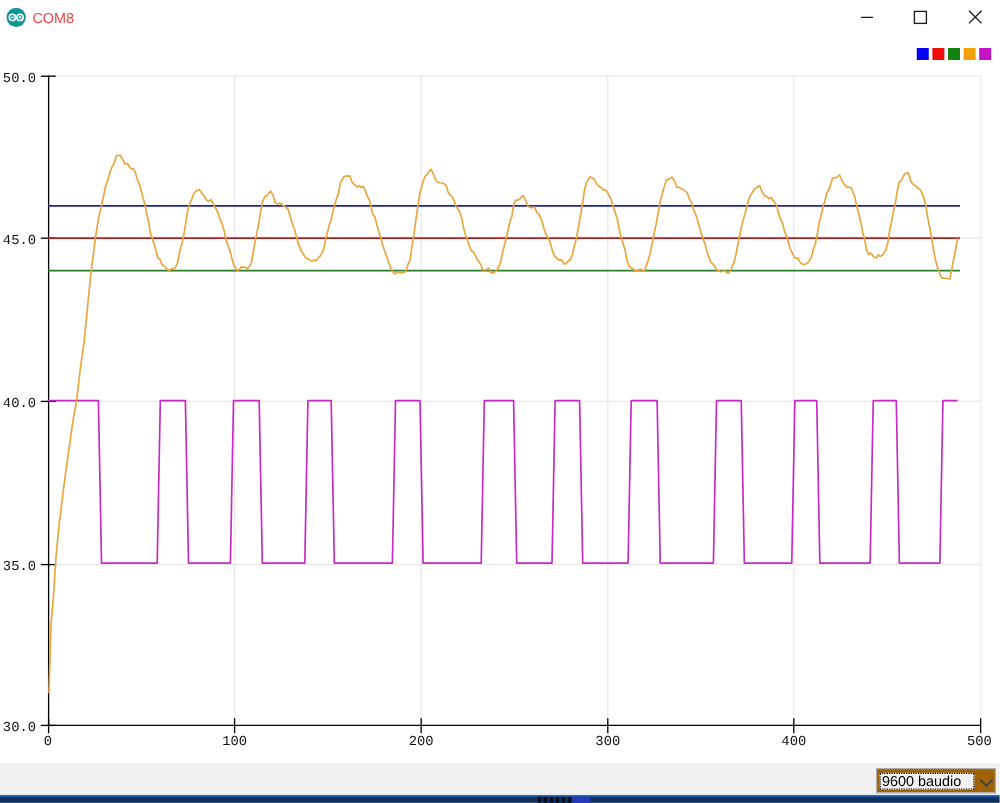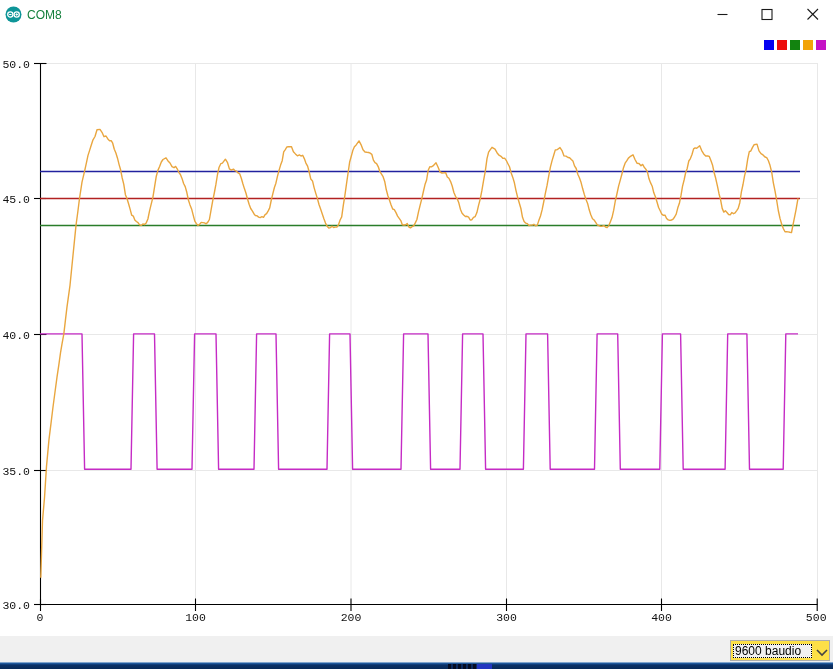--- a/index.html
+++ b/index.html
@@ -1,26 +1,26 @@
 <!DOCTYPE html>
 <html><head><meta charset="utf-8">
 <style>
   html,body{margin:0;padding:0;}
   body{width:833px;height:669px;position:relative;background:#fff;overflow:hidden;
        font-family:"Liberation Sans", sans-serif;}
   .titlebar{position:absolute;left:0;top:0;width:833px;height:30px;background:#fff;}
-  .title{position:absolute;left:27px;top:7.5px;font-size:12px;color:#15803d;}
+  .title{position:absolute;left:27px;top:7.5px;font-size:12px;color:#ef4444;}
   .winbtn{position:absolute;top:0;}
   .legend{position:absolute;top:40px;width:10px;height:10px;}
   .statusbar{position:absolute;left:0;top:636px;width:833px;height:26px;background:#f0f0f0;}
   .bluebar{position:absolute;left:0;top:662px;width:833px;height:7px;
            background:linear-gradient(#d7e2ef 0px,#2a66a8 1px,#14498c 2px,#0b3166 3px,#092a58 7px);}
   .mark1{position:absolute;left:448px;top:664px;width:29px;height:5px;background:repeating-linear-gradient(90deg,#060d22 0 3px,#0e2a5e 3px 5px);}
   .mark2{position:absolute;left:477px;top:664px;width:15px;height:5px;background:#2236c0;}
-  .combo{position:absolute;left:730px;top:640px;width:100px;height:21px;background:#fde047;
+  .combo{position:absolute;left:730px;top:640px;width:100px;height:21px;background:#a16207;
          border:1px solid #acacac;box-sizing:border-box;}
   .combo .focus{position:absolute;left:2px;top:3px;width:77px;height:12px;
         border:1px dotted #000;background:#f1f1f1;}
   .combo .txt{position:absolute;left:4px;top:3px;font-size:12px;color:#000;white-space:nowrap;}
 </style></head>
 <body>
 <svg width="833" height="669" viewBox="0 0 833 669" style="position:absolute;left:0;top:0">
 <g stroke="#e8e8e8" stroke-width="1">
       <line x1="195.5" y1="63" x2="195.5" y2="604.5"></line>
       <line x1="351.0" y1="63" x2="351.0" y2="604.5"></line>

